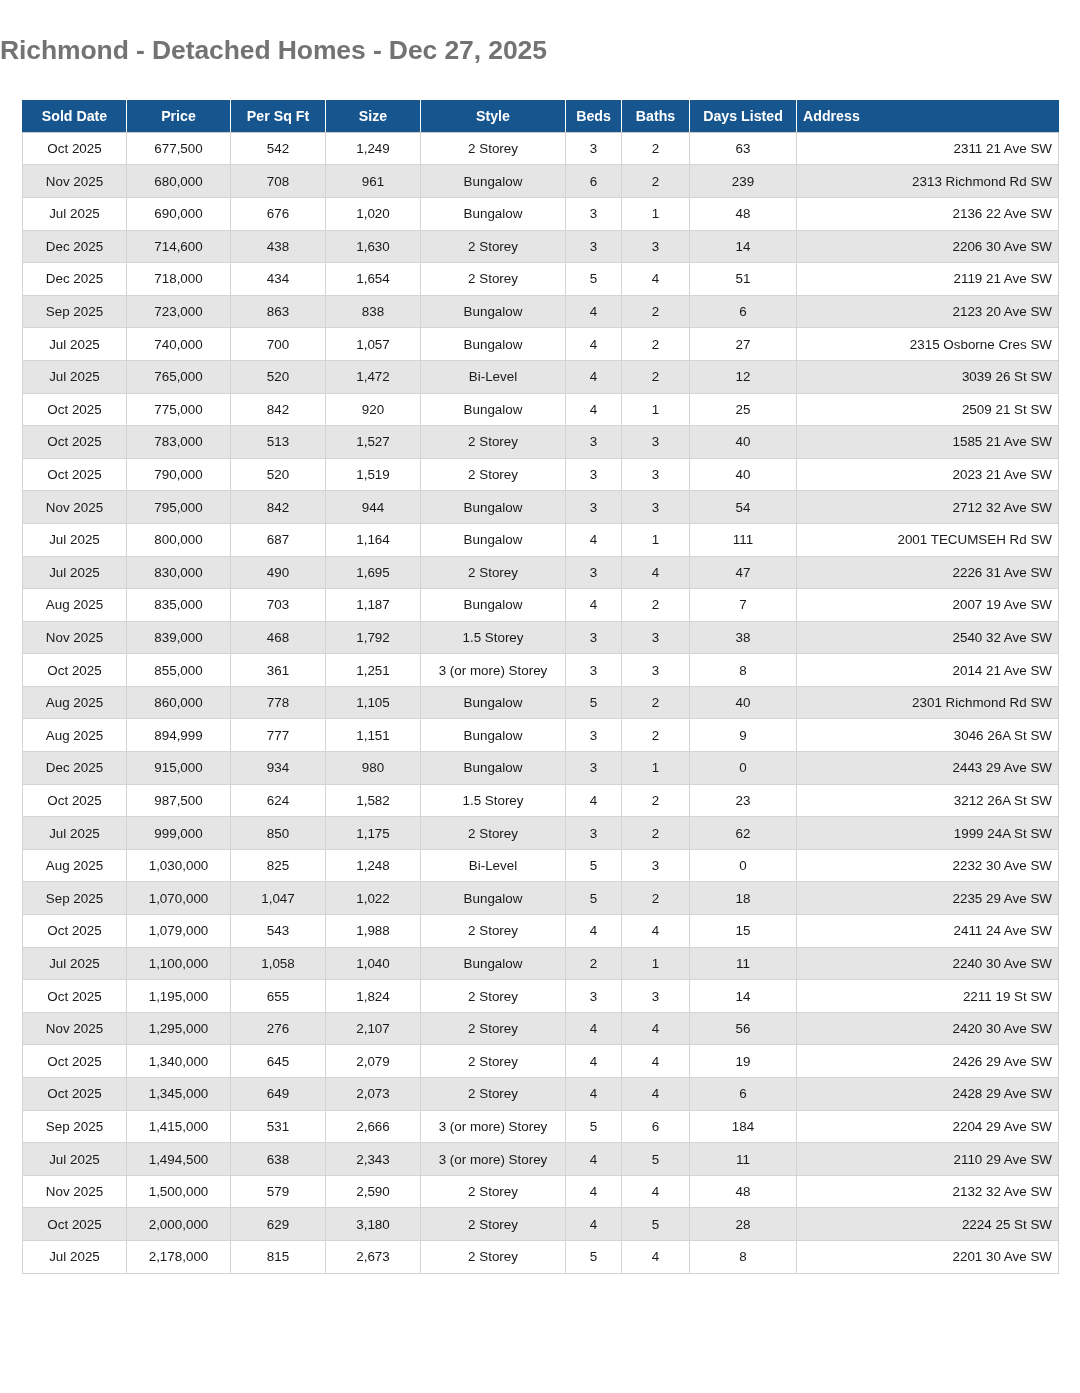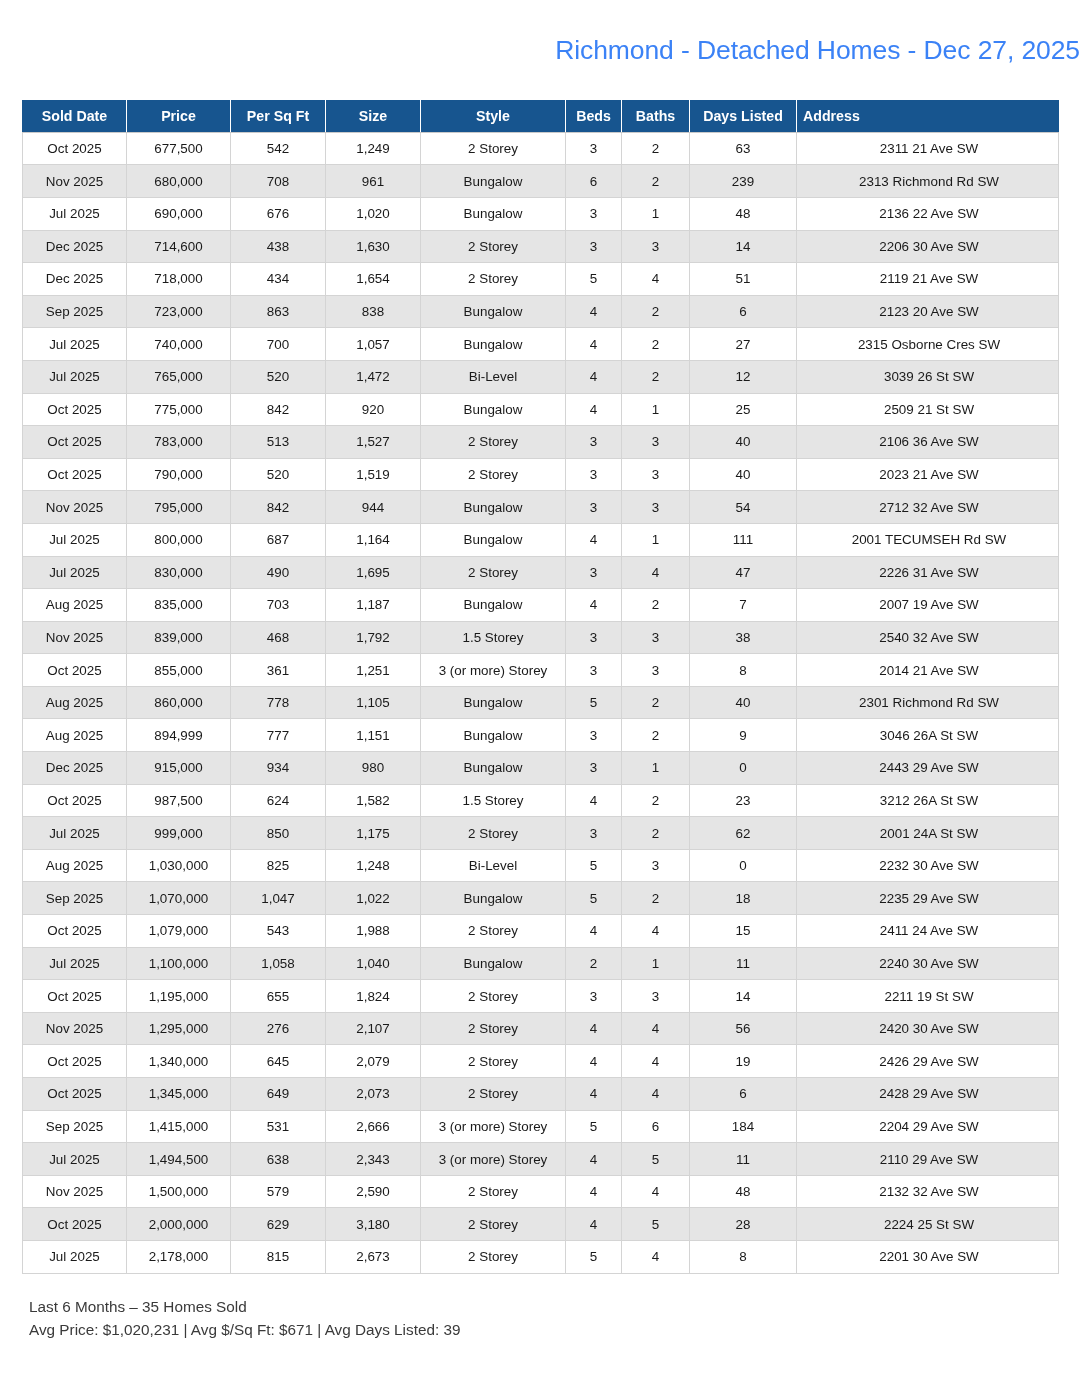--- a/index.html
+++ b/index.html
@@ -15,24 +15,24 @@
     -webkit-font-smoothing: antialiased;
     overflow: hidden;
   }
   #page {
     position: relative;
     width: 1080px;
     height: 1393px;
     box-sizing: border-box;
   }
   .page-title {
-    text-align: right;
-    color: #3b82f6;
+    text-align: left;
+    color: #737373;
     font-size: 26.5px;
-    font-weight: normal;
+    font-weight: bold;
     letter-spacing: -0.1px;
     padding-top: 17px;
     line-height: 1.2;
     font-family: "Liberation Sans", sans-serif;
   }
   .table-wrap {
     margin: 0 auto;
     width: 1036px;
     padding-top: 16px;
   }
@@ -65,21 +65,21 @@
     padding: 0 6px;
     border-right: 1px solid #d4d4d4;
     border-bottom: 1px solid #d4d4d4;
     text-align: center;
     white-space: nowrap;
     box-sizing: border-box;
     overflow: hidden;
     text-overflow: ellipsis;
   }
   table.sales tbody td.cell-address {
-    text-align: center;
+    text-align: right;
     padding-left: 9px;
     border-right: 1px solid #d4d4d4;
   }
   table.sales tbody tr:nth-child(even) td {
     background: #e5e5e5;
   }
   table.sales tbody tr:nth-child(odd) td {
     background: #ffffff;
   }
   table.sales tbody td:first-child,
@@ -253,21 +253,21 @@
           </tr>
           <tr>
             <td>Oct 2025</td>
             <td>783,000</td>
             <td>513</td>
             <td>1,527</td>
             <td>2 Storey</td>
             <td>3</td>
             <td>3</td>
             <td>40</td>
-            <td class="cell-address">2106 36 Ave SW</td>
+            <td class="cell-address">1585 21 Ave SW</td>
           </tr>
           <tr>
             <td>Oct 2025</td>
             <td>790,000</td>
             <td>520</td>
             <td>1,519</td>
             <td>2 Storey</td>
             <td>3</td>
             <td>3</td>
             <td>40</td>
@@ -385,21 +385,21 @@
           </tr>
           <tr>
             <td>Jul 2025</td>
             <td>999,000</td>
             <td>850</td>
             <td>1,175</td>
             <td>2 Storey</td>
             <td>3</td>
             <td>2</td>
             <td>62</td>
-            <td class="cell-address">2001 24A St SW</td>
+            <td class="cell-address">1999 24A St SW</td>
           </tr>
           <tr>
             <td>Aug 2025</td>
             <td>1,030,000</td>
             <td>825</td>
             <td>1,248</td>
             <td>Bi-Level</td>
             <td>5</td>
             <td>3</td>
             <td>0</td>
@@ -534,19 +534,15 @@
             <td>2 Storey</td>
             <td>5</td>
             <td>4</td>
             <td>8</td>
             <td class="cell-address">2201 30 Ave SW</td>
           </tr>
         </tbody>
     </table>
   </div>
 
-  <div class="summary">
-    <div class="line">Last 6 Months – 35 Homes Sold</div>
-    <div class="line">Avg Price: $1,020,231 | Avg $/Sq Ft: $671 | Avg Days Listed: 39</div>
-  </div>
 
 
 </div>
 
 </body></html>

